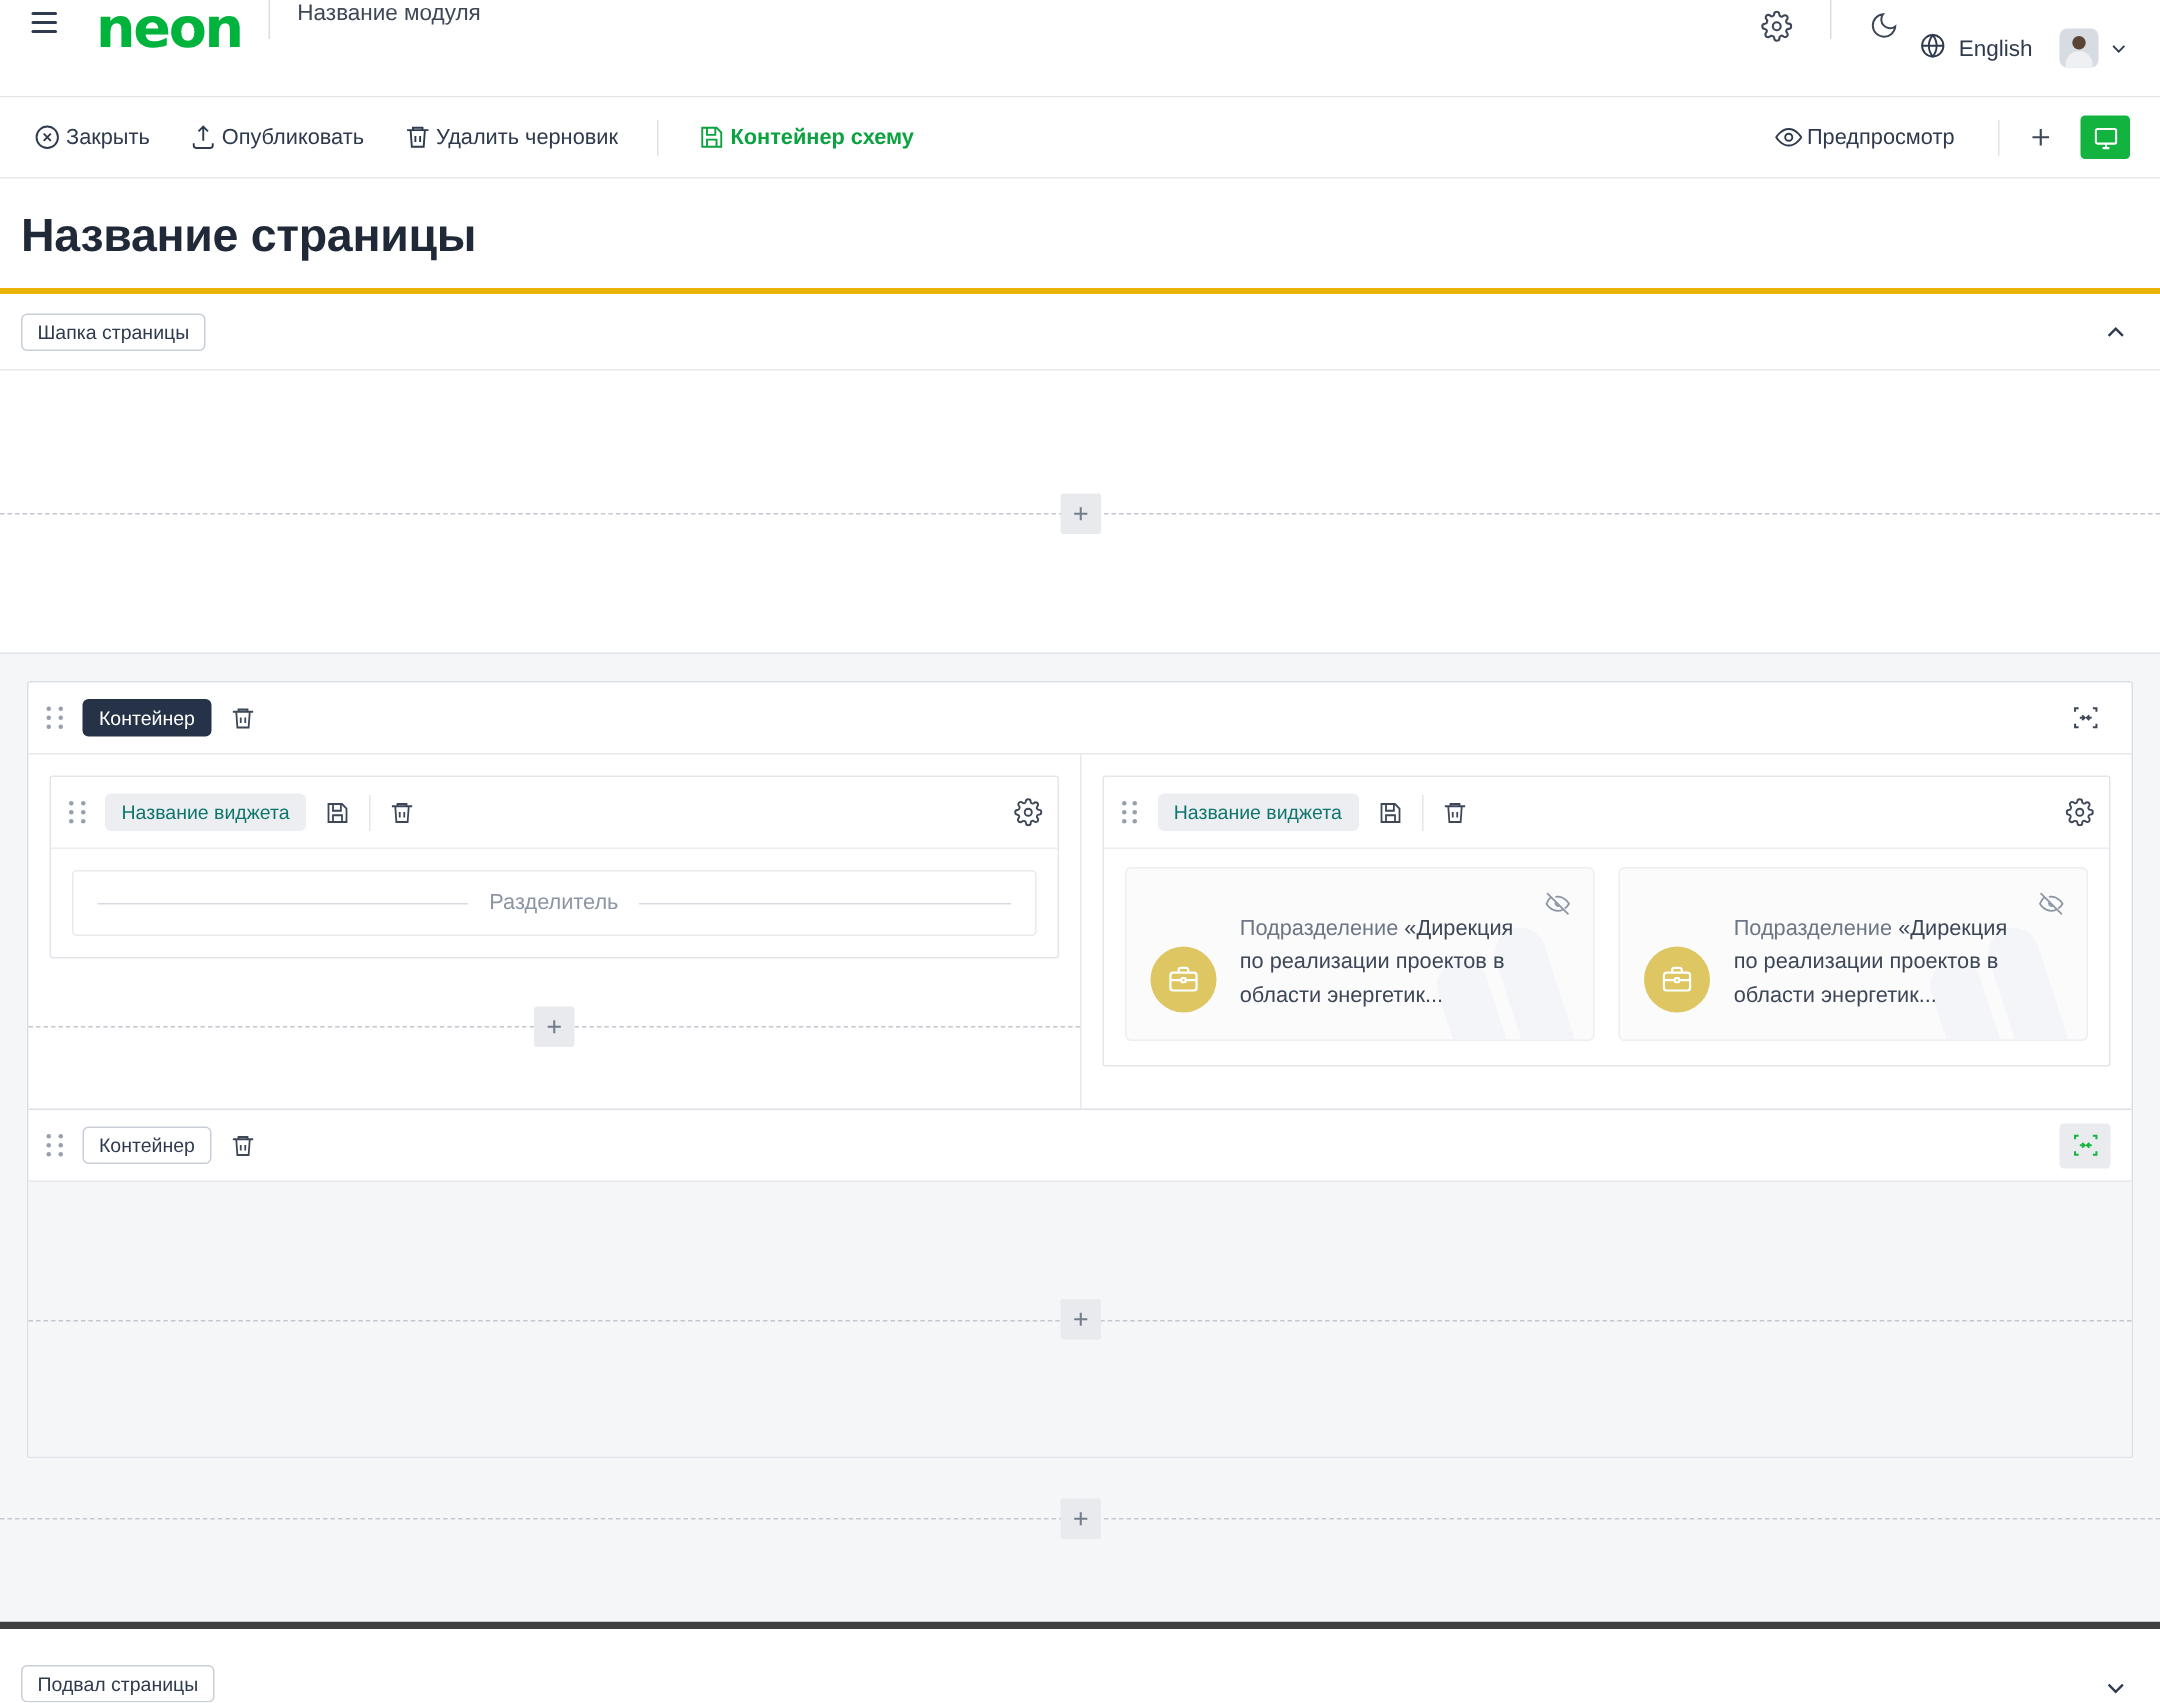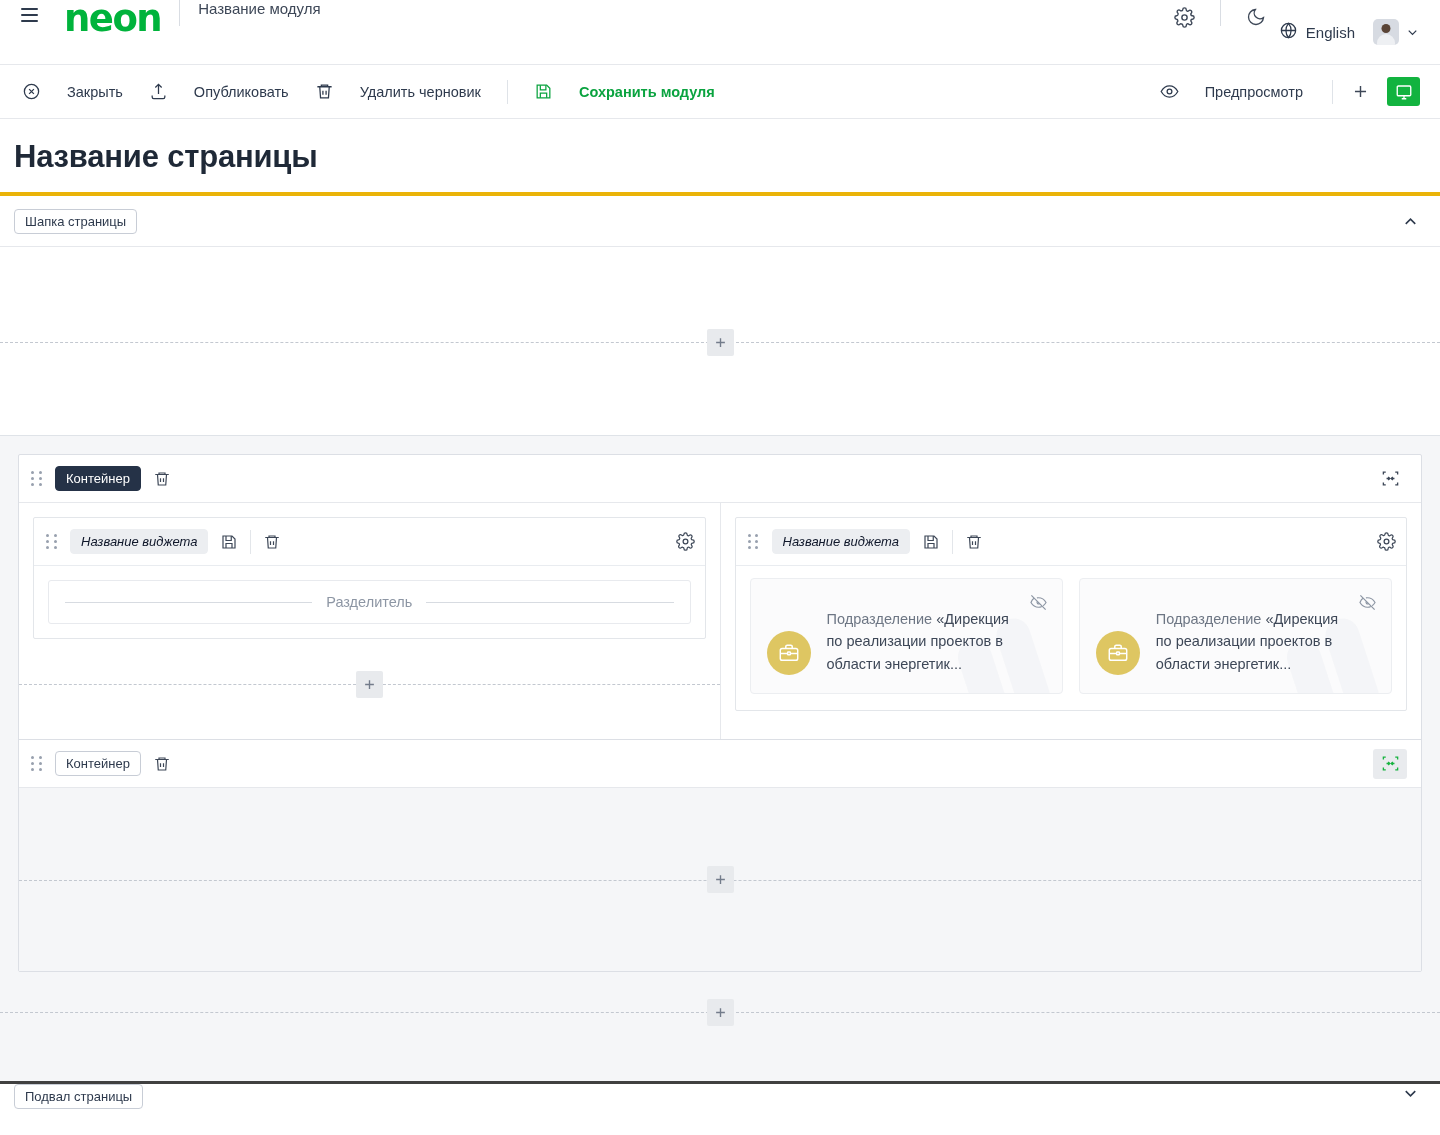--- a/index.html
+++ b/index.html
@@ -63,21 +63,21 @@
     width:18px; height:11px; border-radius:9px 9px 0 0; background:#eef0f3;
   }
 
   
   .toolbar {
     height: 54px; display: flex; align-items: center;
     padding: 0 20px 0 22px; border-bottom: 1px solid #e6e8ec;
     background:#fff;
   }
   .tb-item {
-    display: flex; align-items: center; gap: 26px;
+    display: flex; align-items: center; gap: 3px;
     font-size: 14.5px; color: #2e3a4d; cursor: pointer;
     margin-right: 26px; font-weight: 500;
   }
   .tb-item.green { color: #0aa33f; font-weight: 600; }
   .tb-sep { width: 1px; height: 24px; background: #dfe3e8; margin-right: 26px; }
   .tb-right { display:flex; align-items:center; }
   .plus-btn {
     width: 34px; height: 34px; display:flex; align-items:center;
     justify-content:center; cursor:pointer; color:#3d4757; margin: 0 10px;
   }
@@ -97,21 +97,21 @@
     height: 54px; display: flex; align-items: center;
     padding: 0 20px 0 14px; border-top: 4px solid #eab308;
     background:#fff;
   }
   .chip {
     border: 1px solid #c8cdd6; border-radius: 4px; background: #fff;
     font-size: 13px; color: #2e3a4d; padding: 5px 10px; cursor: pointer;
     font-weight: 500; line-height: 1;
   }
   .chip.dark { background:#253247; border-color:#253247; color:#fff; }
-  .chip.muted { background:#eceef1; border-color:#eceef1; color:#0f172a;font-style:italic; }
+  .chip.muted { background:#eceef1; border-color:#eceef1; color:#0f766e; }
   .chev { cursor:pointer; color:#2e3a4d; display:flex; }
 
   .header-body {
     height: 190px; position: relative;
     border-top: 1px solid #e6e8ec;
     border-bottom: 1px solid #dfe3e8;
     background: #fff;
   }
 
   
@@ -196,23 +196,23 @@
   .dept-text .nm { color: #3d4757; }
   .eye-off {
     position: absolute; top: 14px; right: 14px; cursor: pointer; color:#8d96a4; z-index:2;
   }
 
   .empty-cont-body {
     height: 183px; background: #f5f6f8; position: relative;
     display: flex; align-items: center; justify-content: center;
   }
   .footer-head {
-    height: 54px; display:flex; align-items:flex-start;
+    height: 54px; display:flex; align-items:flex-end;
     padding: 0 20px 0 14px; background:#fff;
-    border-top: 3px solid #404040;
+    border-top: 5px solid #404040;
   }
 </style>
 </head>
 <body>
 
 <div class="app">
 
   <div class="topbar">
     <div class="hamburger">
       <i></i>
@@ -276,21 +276,21 @@
       </svg>
       <span>Удалить черновик</span>
     </div>
     <div class="tb-sep"></div>
     <div class="tb-item green">
       <svg width="19" height="19" viewBox="0 0 24 24" fill="none" stroke="currentColor" stroke-width="1.6">
         <path d="M4 4h12l4 4v12H4z"></path>
           <path d="M8 4v6h7V4"></path>
           <path d="M8 20v-6h8v6"></path>
       </svg>
-      <span>Сохранить модуля</span>
+      <span>Контейнер схему</span>
     </div>
 
     <div class="spacer"></div>
 
     <div class="tb-right">
       <div class="tb-item" style="margin-right:29px">
         <svg width="19" height="19" viewBox="0 0 24 24" fill="none" stroke="currentColor" stroke-width="1.6">
           <path d="M1.5 12s4-7 10.5-7 10.5 7 10.5 7-4 7-10.5 7S1.5 12 1.5 12z"></path>
             <circle cx="12" cy="12" r="3"></circle>
         </svg>

